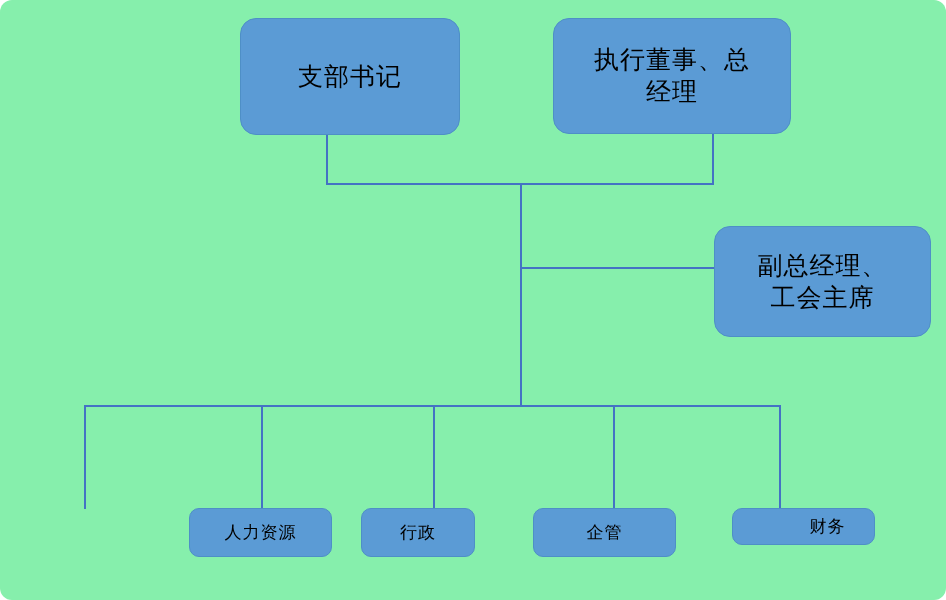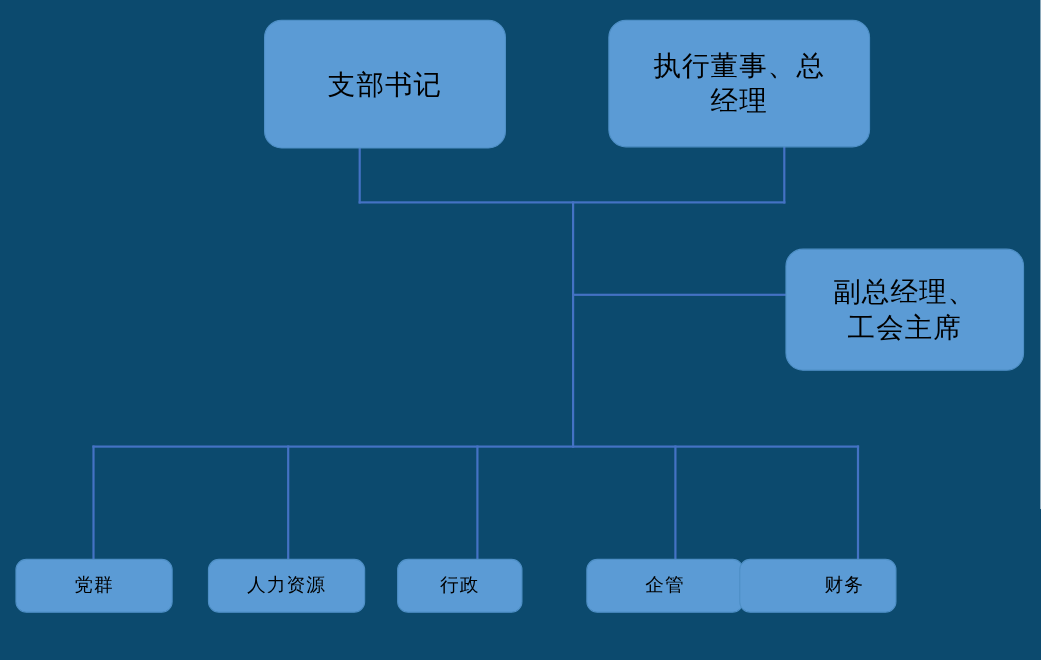--- a/index.html
+++ b/index.html
@@ -8,22 +8,23 @@
     padding: 0;
     background: #ffffff;
   }
   body {
     font-family: "DejaVu Sans", "Liberation Sans", sans-serif;
   }
   #canvas {
     position: relative;
     width: 946px;
     height: 600px;
-    background: #0c4a6e;
+    background: #86efac;
     overflow: hidden;
+    border-radius: 12px;
   }
   .node {
     position: absolute;
     background: #5B9BD5;
     border: 1px solid #4E8FC6;
     border-radius: 14px;
     box-sizing: border-box;
     display: flex;
     align-items: center;
     justify-content: center;
@@ -99,33 +100,30 @@
   <div class="node level-top" style="left:553px; top:18px; width:238px; height:116px;">
     <span class="label">执行董事、总
 经理</span>
   </div>
 
   <div class="node level-mid" style="left:714px; top:226px; width:217px; height:111px;">
     <span class="label">副总经理、
 工会主席</span>
   </div>
 
-  <div class="node level-leaf" style="left:14px; top:508px; width:143px; height:49px;">
-    <span class="label">党群</span>
-  </div>
 
   <div class="node level-leaf" style="left:189px; top:508px; width:143px; height:49px;">
     <span class="label">人力资源</span>
   </div>
 
   <div class="node level-leaf" style="left:361px; top:508px; width:114px; height:49px;">
     <span class="label">行政</span>
   </div>
 
   <div class="node level-leaf" style="left:533px; top:508px; width:143px; height:49px;align-items:center;">
     <span class="label">企管</span>
   </div>
 
-  <div class="node level-leaf" style="left:672px; top:508px; width:143px; height:49px;padding-left:48px;">
+  <div class="node level-leaf" style="left:732px; top:508px; width:143px; height:37px;padding-left:48px;">
     <span class="label">财务</span>
   </div>
 
 </div>
 
 </body></html>

